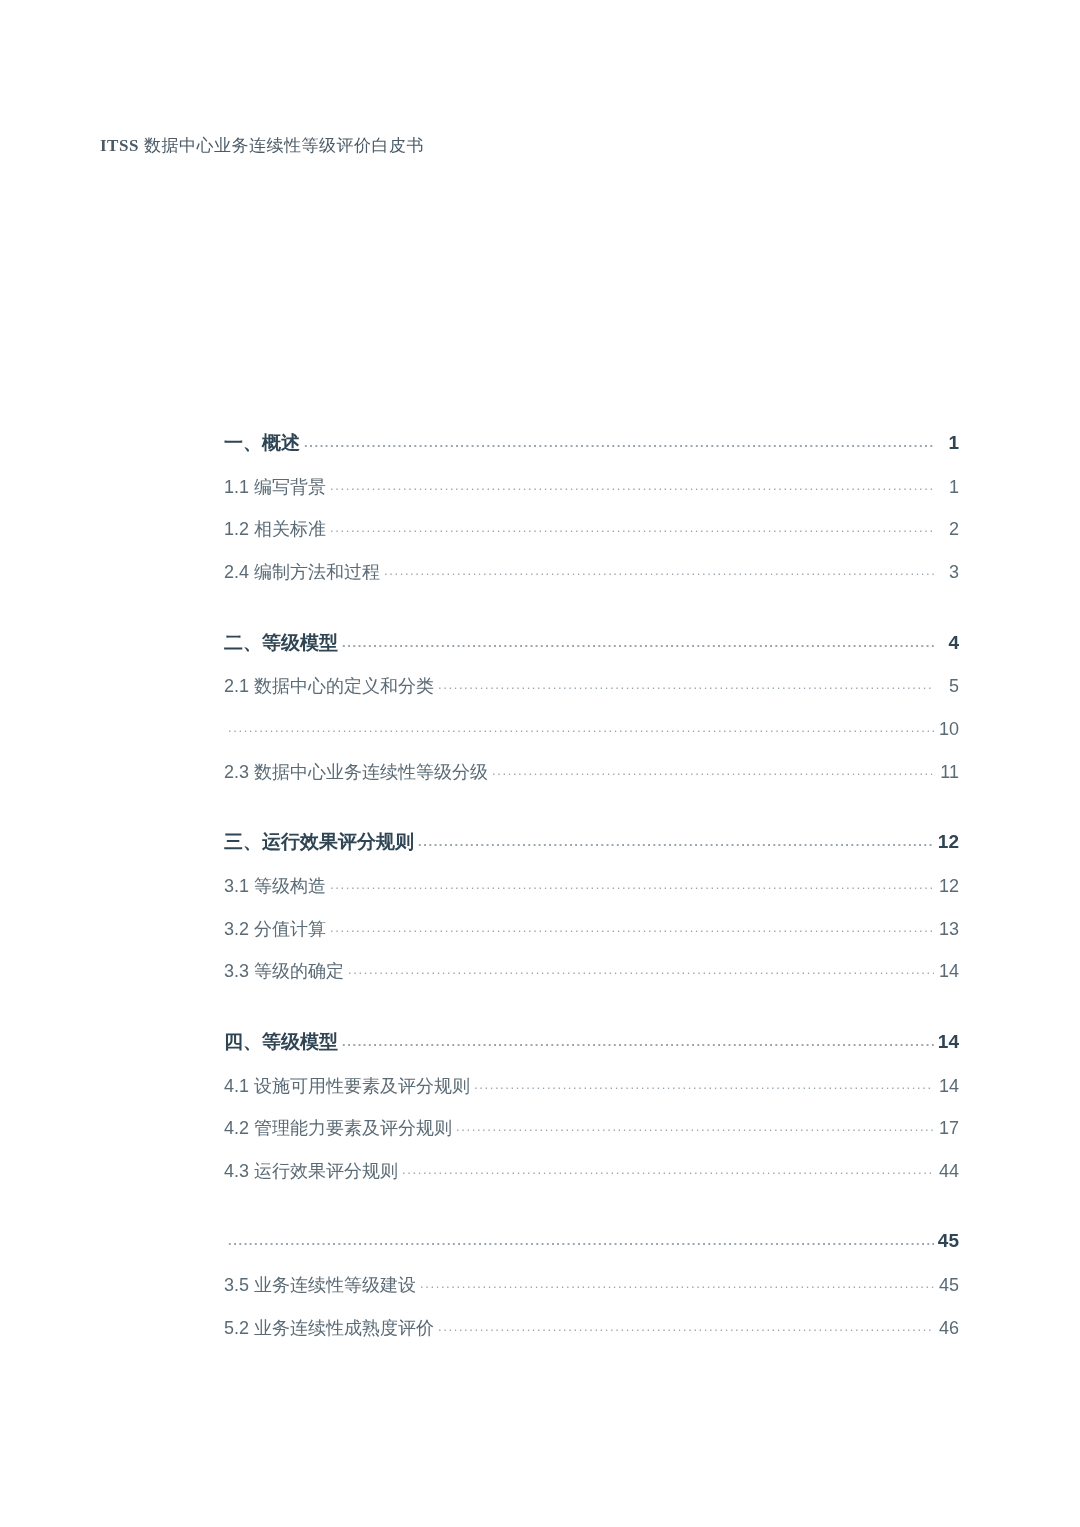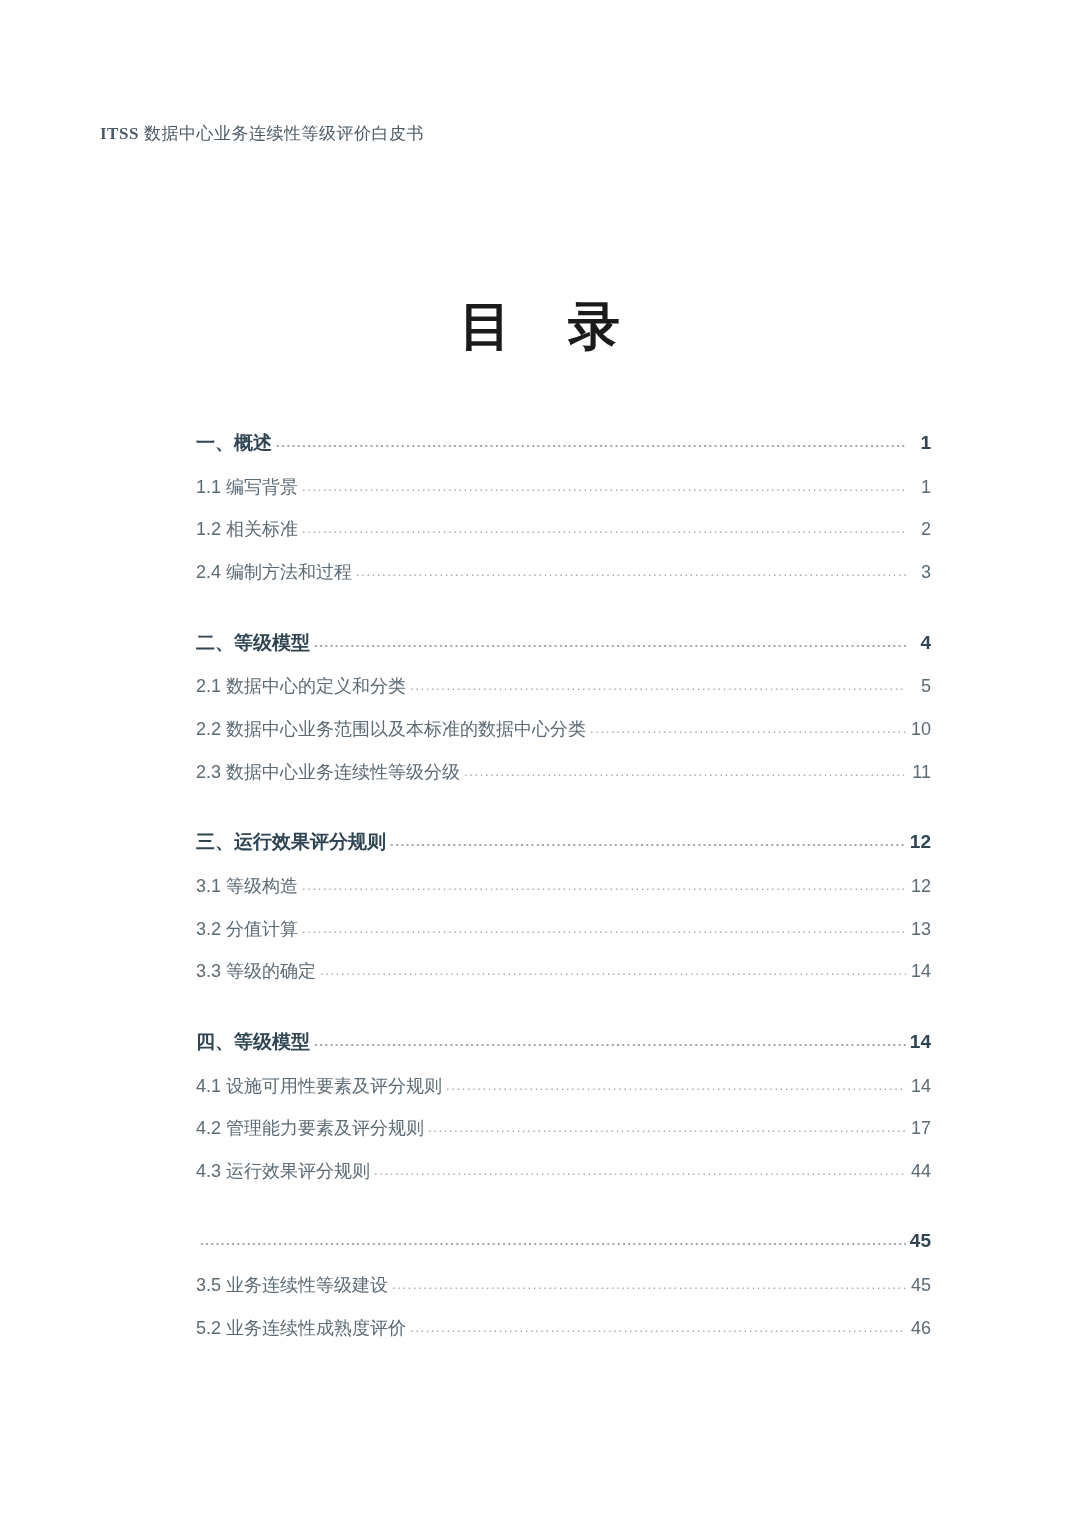--- a/index.html
+++ b/index.html
@@ -19,21 +19,21 @@
     position: absolute;
     left: 0;
     top: 0;
     width: 1080px;
     height: 1527px;
     background: #fff;
   }
   .header {
     position: absolute;
     left: 100px;
-    top: 122px;
+    top: 134px;
     font-size: 17px;
     letter-spacing: 0.5px;
     color: #4a5a66;
     white-space: nowrap;
   }
   .header .itss {
     font-family: "Liberation Serif", serif;
     font-weight: 600;
     letter-spacing: 0.5px;
   }
@@ -48,21 +48,21 @@
     font-size: 52px;
     color: #1b1b1b;
     letter-spacing: 0.5px;
   }
   .toc-title span.gap {
     display: inline-block;
     width: 56px;
   }
   .toc {
     position: absolute;
-    left: 196px;
+    left: 224px;
     top: 432px;
     width: 735px;
   }
   .toc-group {
     margin-bottom: 26px;
   }
   .toc-row {
     display: flex;
     align-items: baseline;
     width: 100%;
@@ -96,40 +96,38 @@
     margin-bottom: 22px;
   }
   .level1 .page-num {
     font-weight: bold;
     color: #2f4553;
   }
   .level2 {
     font-size: 18px;
     color: #5b6b76;
     margin-bottom: 21px;
+    align-items: center;
   }
   .level2 .page-num {
     color: #5b6b76;
   }
   .group-spacer {
     height: 22px;
   }
 </style>
 </head>
 <body>
 
 <div class="page">
 
   <div class="header">
     <span class="itss">ITSS</span><span> 数据中心业务连续性等级评价白皮书</span>
   </div>
 
-  <div class="toc-title">
-    <span>目</span><span class="gap"></span><span>录</span>
-  </div>
 
   <div class="toc">
 
     <div class="toc-group">
       <div class="toc-row level1">
         <span class="label">一、概述</span>
         <span class="dots">................................................................................................................................................</span>
         <span class="page-num">1</span>
       </div>
       <div class="toc-row level2">
@@ -155,21 +153,20 @@
         <span class="label">二、等级模型</span>
         <span class="dots">................................................................................................................................................</span>
         <span class="page-num">4</span>
       </div>
       <div class="toc-row level2">
         <span class="label">2.1 数据中心的定义和分类</span>
         <span class="dots">................................................................................................................................................</span>
         <span class="page-num">5</span>
       </div>
       <div class="toc-row level2">
-        <span class="label">2.2 数据中心业务范围以及本标准的数据中心分类</span>
         <span class="dots">................................................................................................................................................</span>
         <span class="page-num">10</span>
       </div>
       <div class="toc-row level2">
         <span class="label">2.3 数据中心业务连续性等级分级</span>
         <span class="dots">................................................................................................................................................</span>
         <span class="page-num">11</span>
       </div>
     </div>
     <div class="group-spacer"></div>

